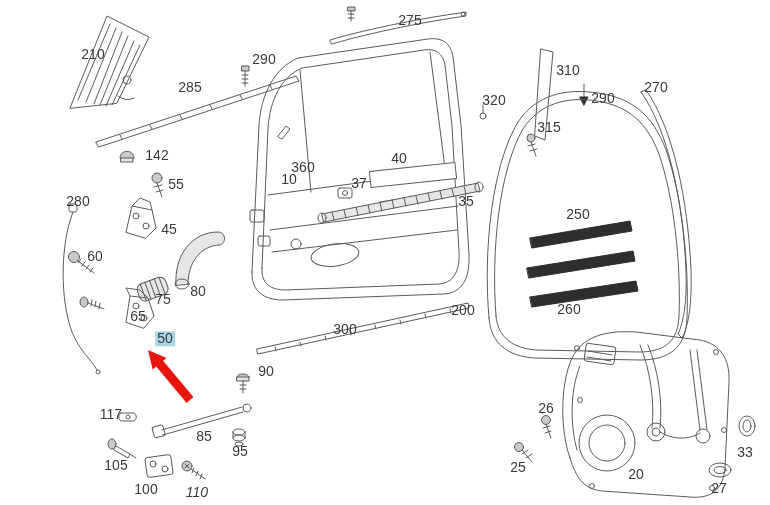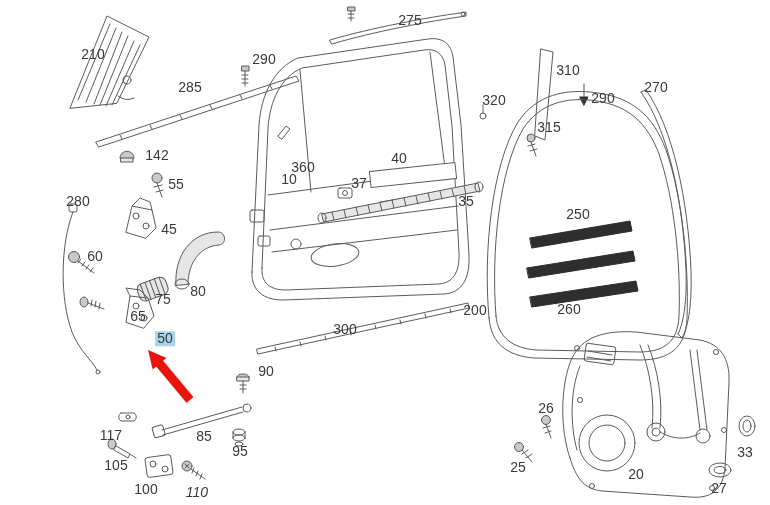--- a/index.html
+++ b/index.html
@@ -293,24 +293,24 @@
       <span class="part-label" style="left: 466px; top: 202px;">35</span>
       <span class="part-label" style="left: 78px; top: 202px;">280</span>
       <span class="part-label" style="left: 169px; top: 230px;">45</span>
       <span class="part-label" style="left: 578px; top: 215px;">250</span>
       <span class="part-label" style="left: 95px; top: 257px;">60</span>
       <span class="part-label" style="left: 198px; top: 292px;">80</span>
       <span class="part-label" style="left: 163px; top: 300px;">75</span>
       <span class="part-label" style="left: 97px; top: 317px; margin-left: 41px;">65</span>
       <span class="part-label highlighted" style="left: 140px; top: 339px;">50</span>
       <span class="part-label" style="left: 345px; top: 330px;">300</span>
-      <span class="part-label" style="left: 463px; top: 311px; margin-left: 12px;">200</span>
+      <span class="part-label" style="left: 463px; top: 311px;">200</span>
       <span class="part-label" style="left: 569px; top: 310px;">260</span>
       <span class="part-label" style="left: 266px; top: 372px;">90</span>
-      <span class="part-label" style="left: 111px; top: 436px;">117</span>
+      <span class="part-label" style="left: 111px; top: 415px;">117</span>
       <span class="part-label" style="left: 204px; top: 437px;">85</span>
       <span class="part-label" style="left: 240px; top: 452px;">95</span>
       <span class="part-label" style="left: 546px; top: 409px;">26</span>
       <span class="part-label" style="left: 116px; top: 466px;">105</span>
       <span class="part-label" style="left: 518px; top: 468px;">25</span>
       <span class="part-label" style="left: 146px; top: 490px;">100</span>
       <span class="part-label" style="left: 197px; top: 493px; font-style: italic;">110</span>
       <span class="part-label" style="left: 636px; top: 475px;">20</span>
       <span class="part-label" style="left: 745px; top: 441px; margin-top: 12px;">33</span>
       <span class="part-label" style="left: 719px; top: 489px;">27</span>

